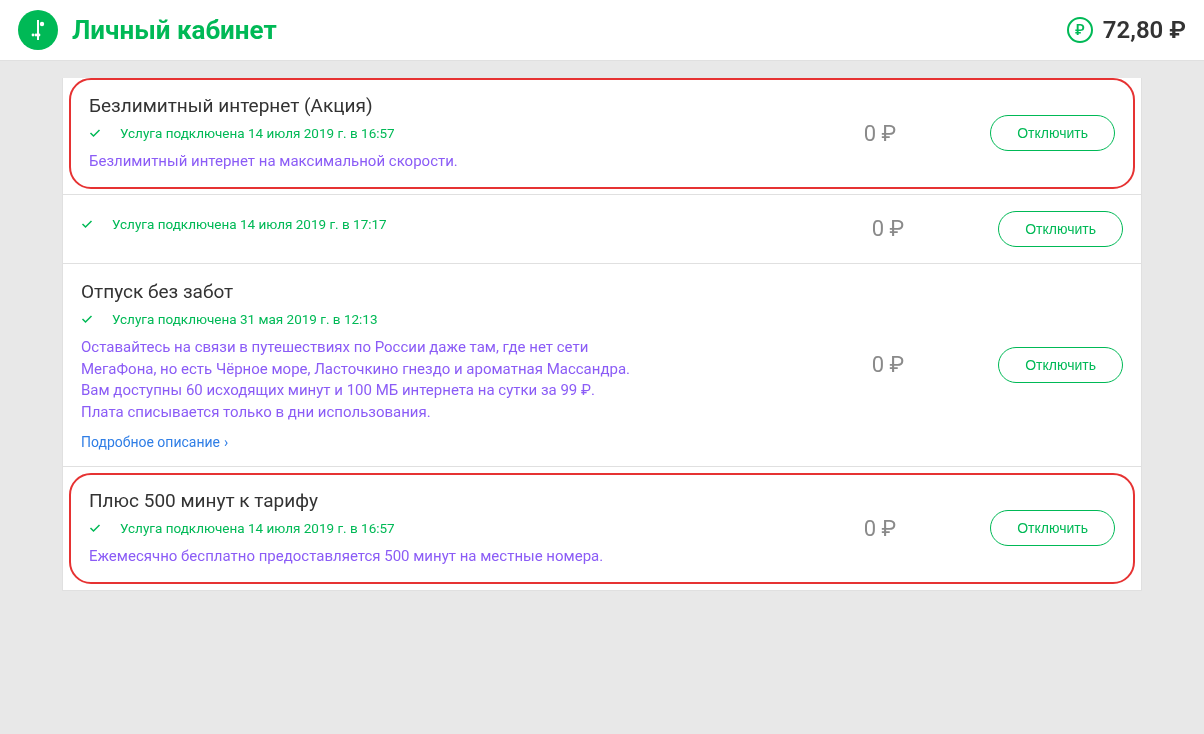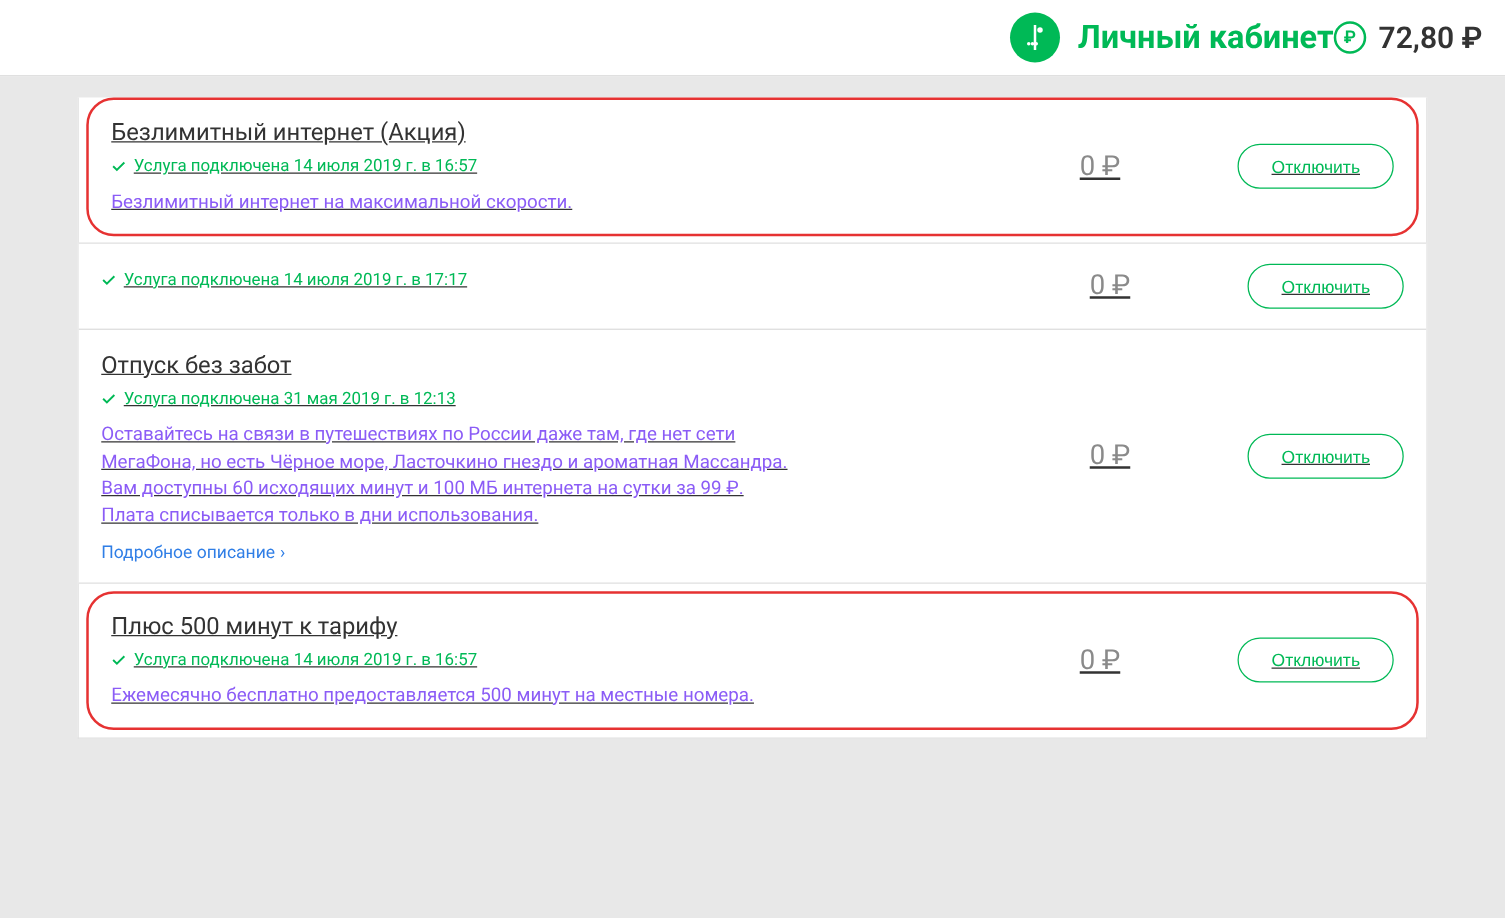--- a/index.html
+++ b/index.html
@@ -6,21 +6,21 @@
   body {
     font-family: -apple-system, BlinkMacSystemFont, "Segoe UI", Roboto, Arial, sans-serif;
     background: #e8e8e8;
     color: #333;
     font-size: 14px;
   }
   .header {
     background: #fff;
     display: flex;
     align-items: center;
-    justify-content: flex-end;
+    justify-content: space-between;
     padding: 10px 18px;
     border-bottom: 1px solid #e0e0e0;
   }
   .header-left { display: flex; align-items: center; gap: 14px; }
   .logo {
     width: 40px; height: 40px;
     background: #00b956;
     border-radius: 50%;
     display: flex; align-items: center; justify-content: center;
   }
@@ -38,21 +38,20 @@
     display: flex; align-items: center; justify-content: center;
     color: #00b956;
     font-size: 14px;
     font-weight: 600;
   }
   .balance { font-size: 24px; font-weight: 600; color: #333; }
   .container {
     max-width: 1080px;
     margin: 17px auto;
     padding: 0 0 20px 0;
-    text-decoration: underline;
   }
   .panel {
     background: #fff;
     border: 1px solid #e0e0e0;
     border-top: none;
   }
   .card {
     border: 1px solid #e0e0e0;
     border-left: none;
     border-right: none;
@@ -73,21 +72,21 @@
     gap: 20px;
   }
   .card-left { flex: 1 1 auto; min-width: 0; }
   .card-title {
     font-size: 19px;
     color: #333;
     margin-bottom: 8px;
     font-weight: 400;
   }
   .status-line {
-    display: flex; align-items: center; gap: 6px;
+    display: flex; align-items: center; gap: 19px;
     color: #00b956;
     font-size: 13.5px;
     margin-bottom: 10px;
   }
   .check-icon {
     width: 12px; height: 12px;
     display: inline-flex; align-items: center; justify-content: center;
   }
   .check-icon svg { width: 12px; height: 12px; }
   .card-desc {

